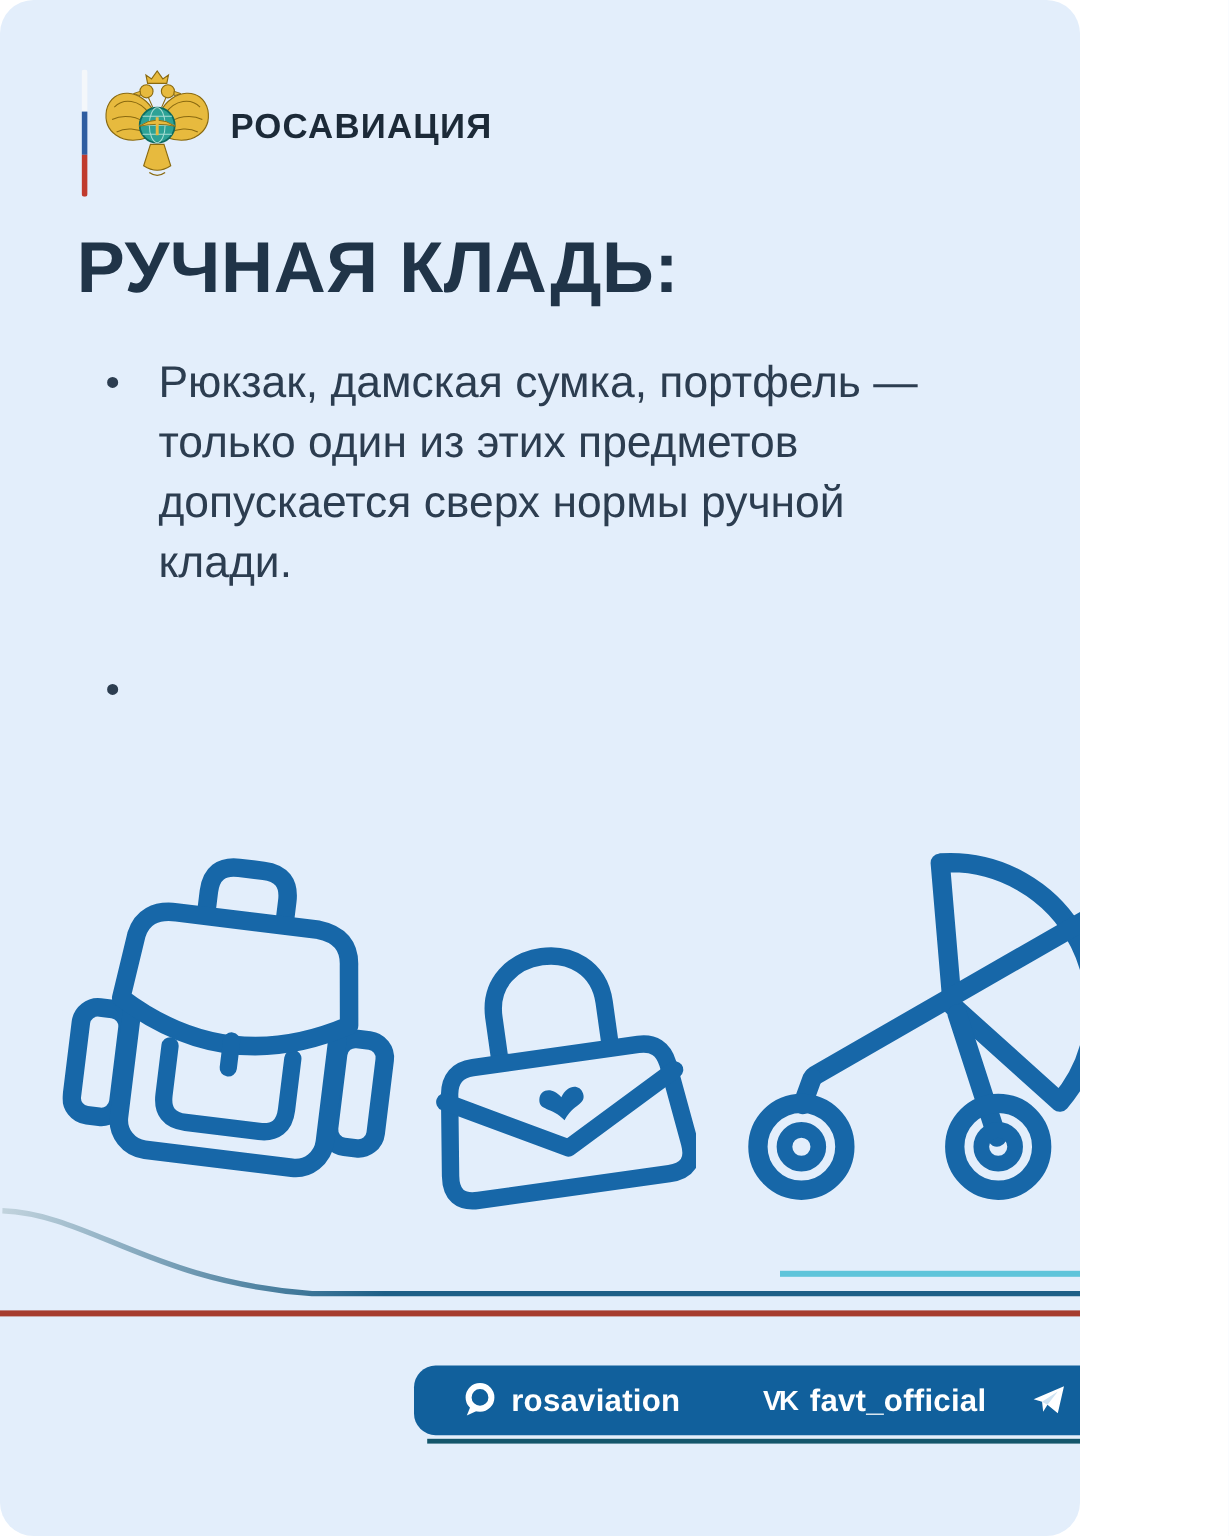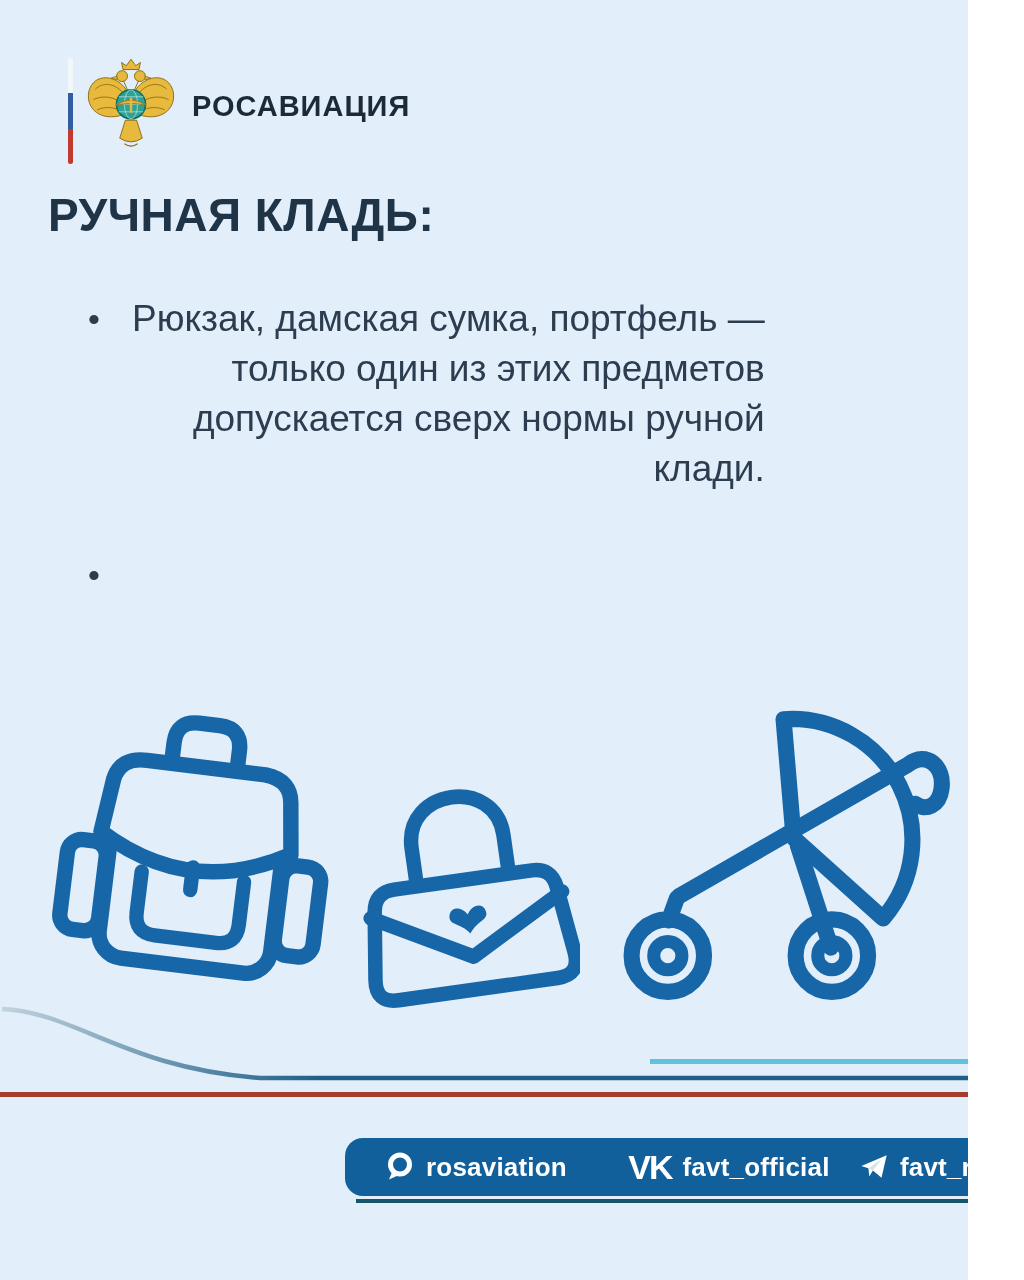--- a/index.html
+++ b/index.html
@@ -1,36 +1,37 @@
 <!DOCTYPE html>
 <html style="--background: #e3eefb; --title: #203448; --text: #2c3d50; --icon-blue: #1767a8; --footer-bar: #11609c; --red-line: #a63c2e; --cyan-line: #5fc4da; --swoosh-dark: #1d5f87; --teal-underline: #14566b; --emblem-gold: #e7ba3e; --emblem-globe: #2da296;"><head>
 <meta charset="utf-8">
 <style>
   html,body{margin:0;padding:0;}
   .canvas{
-    position:relative; width:968px; height:1280px; overflow:hidden;
+    position:relative; width:900px; height:1280px; overflow:hidden;
     background:var(--background,#e3eefb);
     font-family:"Liberation Sans", sans-serif;
+    border-radius:28px;
   }
   
   .tricolor{position:absolute; left:68px; top:58px; width:5px; height:106px; border-radius:3px; overflow:hidden; display:flex; flex-direction:column;}
   .tricolor span{flex:1;}
   .tc-white{background:#f4f7fa;}
   .tc-blue{background:#2f5da0;}
   .tc-red{background:#c03a2d;}
   .emblem{position:absolute; left:84px; top:52px; width:94px; height:114px;}
   .brand{position:absolute; left:192px; top:90px; font-size:29px; font-weight:700; letter-spacing:1px; color:#1c2a38;}
   
-  .title{position:absolute; left:48px; top:188px; font-size:46px; font-weight:700; letter-spacing:.5px; color:var(--title,#203448);}
+  .title{position:absolute; left:64px; top:188px; font-size:60px; font-weight:700; letter-spacing:.5px; color:var(--title,#203448);}
   
   .bullets{position:absolute; left:88px; top:294px; width:800px; margin:0; padding:0; list-style:none;
     color:var(--text,#2c3d50); font-size:37px; line-height:50px;}
   .bullets li{display:flex; margin-bottom:56px;}
   .bullets .dot{width:44px; flex:0 0 44px; font-size:34px;}
-  .bullets .b-text{white-space:pre-line;text-align:right;}
+  .bullets .b-text{white-space:pre-line;}
   .bullets b{font-weight:400;}
   
   .big-icon{position:absolute; color:var(--icon-blue,#1767a8);}
   .bp{left:52px; top:686px; width:288px; height:310px;}
   .hb{left:348px; top:742px; width:232px; height:272px;}
   .st{left:602px; top:692px; width:348px; height:322px;}
   .ln{stroke:currentColor; stroke-width:15; fill:none; stroke-linecap:round; stroke-linejoin:round;}
   .ln14{stroke:currentColor; stroke-width:14; fill:none; stroke-linecap:round; stroke-linejoin:round;}
   .ln16{stroke:currentColor; stroke-width:16; fill:none; stroke-linecap:round; stroke-linejoin:round;}
   .fbg{fill:var(--background,#e3eefb);}
@@ -39,21 +40,21 @@
   .swoosh{position:absolute; left:0; top:1006px; width:1024px; height:80px;}
   .cyan-line{position:absolute; left:650px; top:1059px; width:374px; height:5px; background:var(--cyan-line,#5fc4da);}
   .red-line{position:absolute; left:0; top:1092px; width:1024px; height:5px; background:var(--red-line,#a63c2e);}
   .teal-underline{position:absolute; left:356px; top:1199px; width:668px; height:4px; background:var(--teal-underline,#14566b);}
   
   .social-bar{position:absolute; left:345px; top:1138px; width:679px; height:58px;
     background:var(--footer-bar,#11609c); border-radius:18px 0 0 18px;
     display:flex; align-items:center; justify-content:space-between;
     padding:0 36px 0 38px; box-sizing:border-box; color:#fff;}
   .social-item{display:flex; align-items:center; gap:11px; font-size:26px; font-weight:700; letter-spacing:.2px; cursor:pointer;}
-  .vk-glyph{font-size:34px; font-weight:800; letter-spacing:-2px; line-height:1;margin-left:32px;}
+  .vk-glyph{font-size:23px; font-weight:800; letter-spacing:-2px; line-height:1;margin-left:32px;}
 </style>
 </head>
 <body>
 
 <div class="canvas">
 
   <div class="tricolor">
     <span class="tc-white"></span>
       <span class="tc-blue"></span>
       <span class="tc-red"></span>

